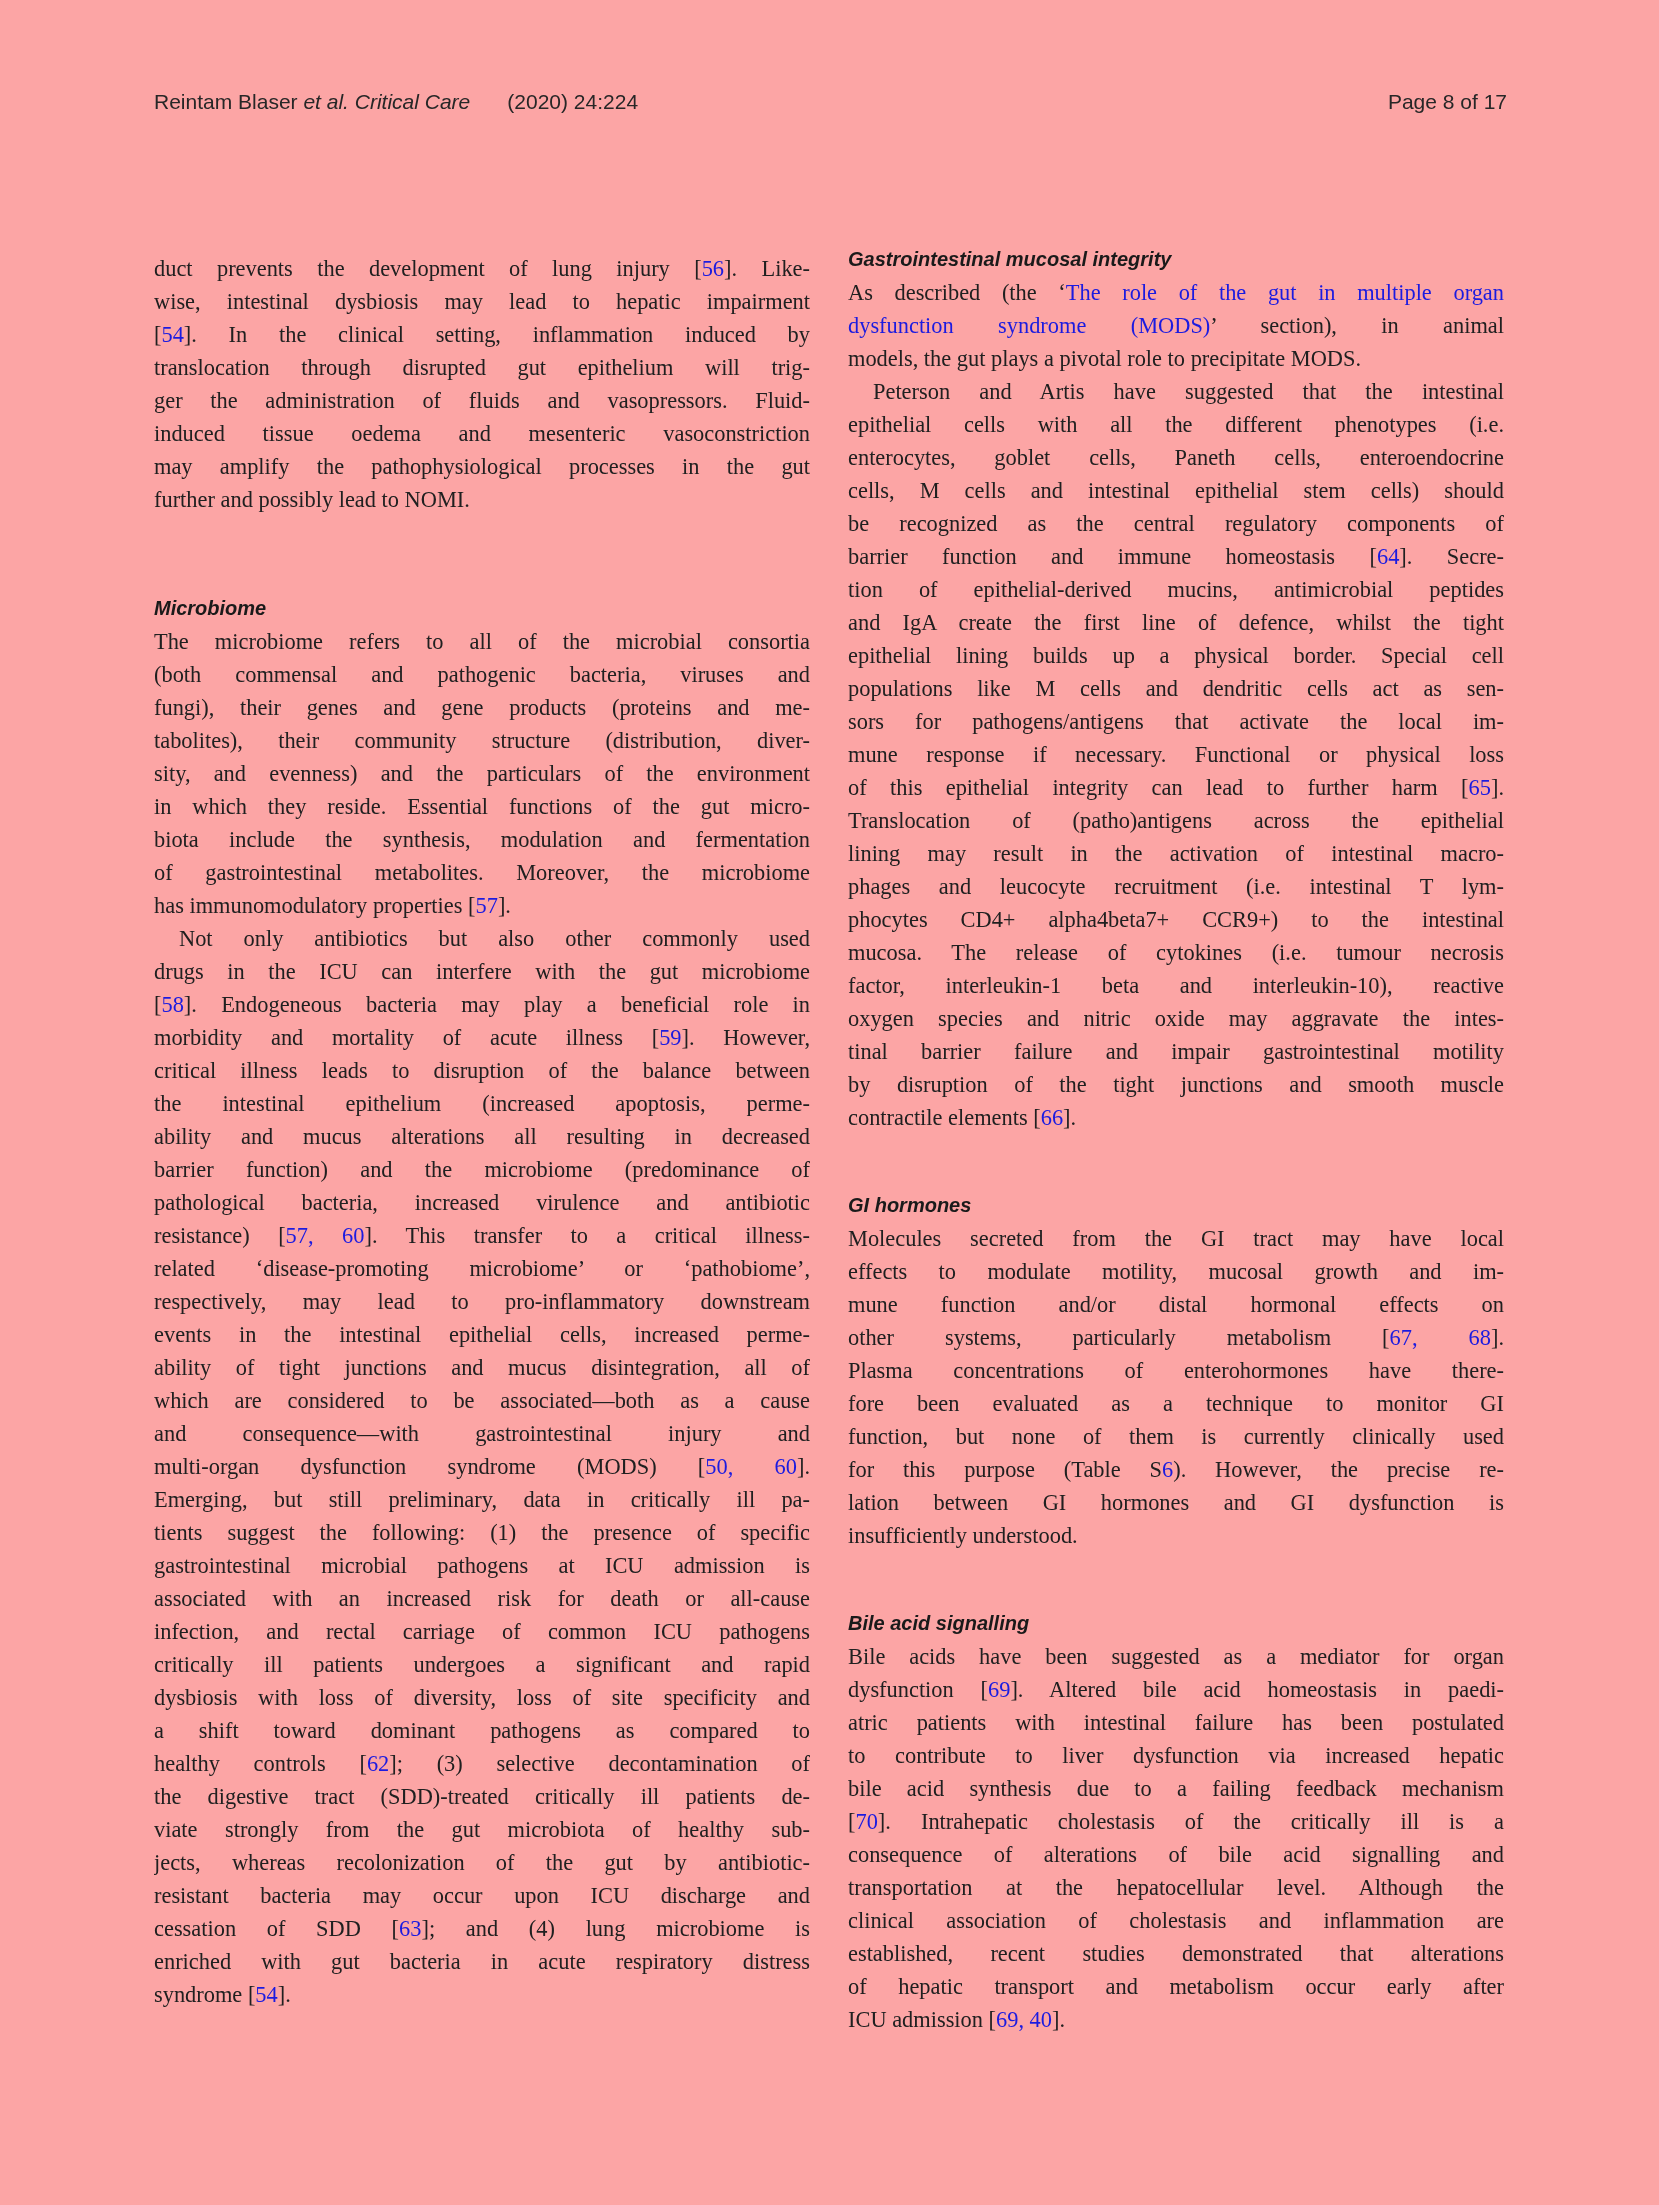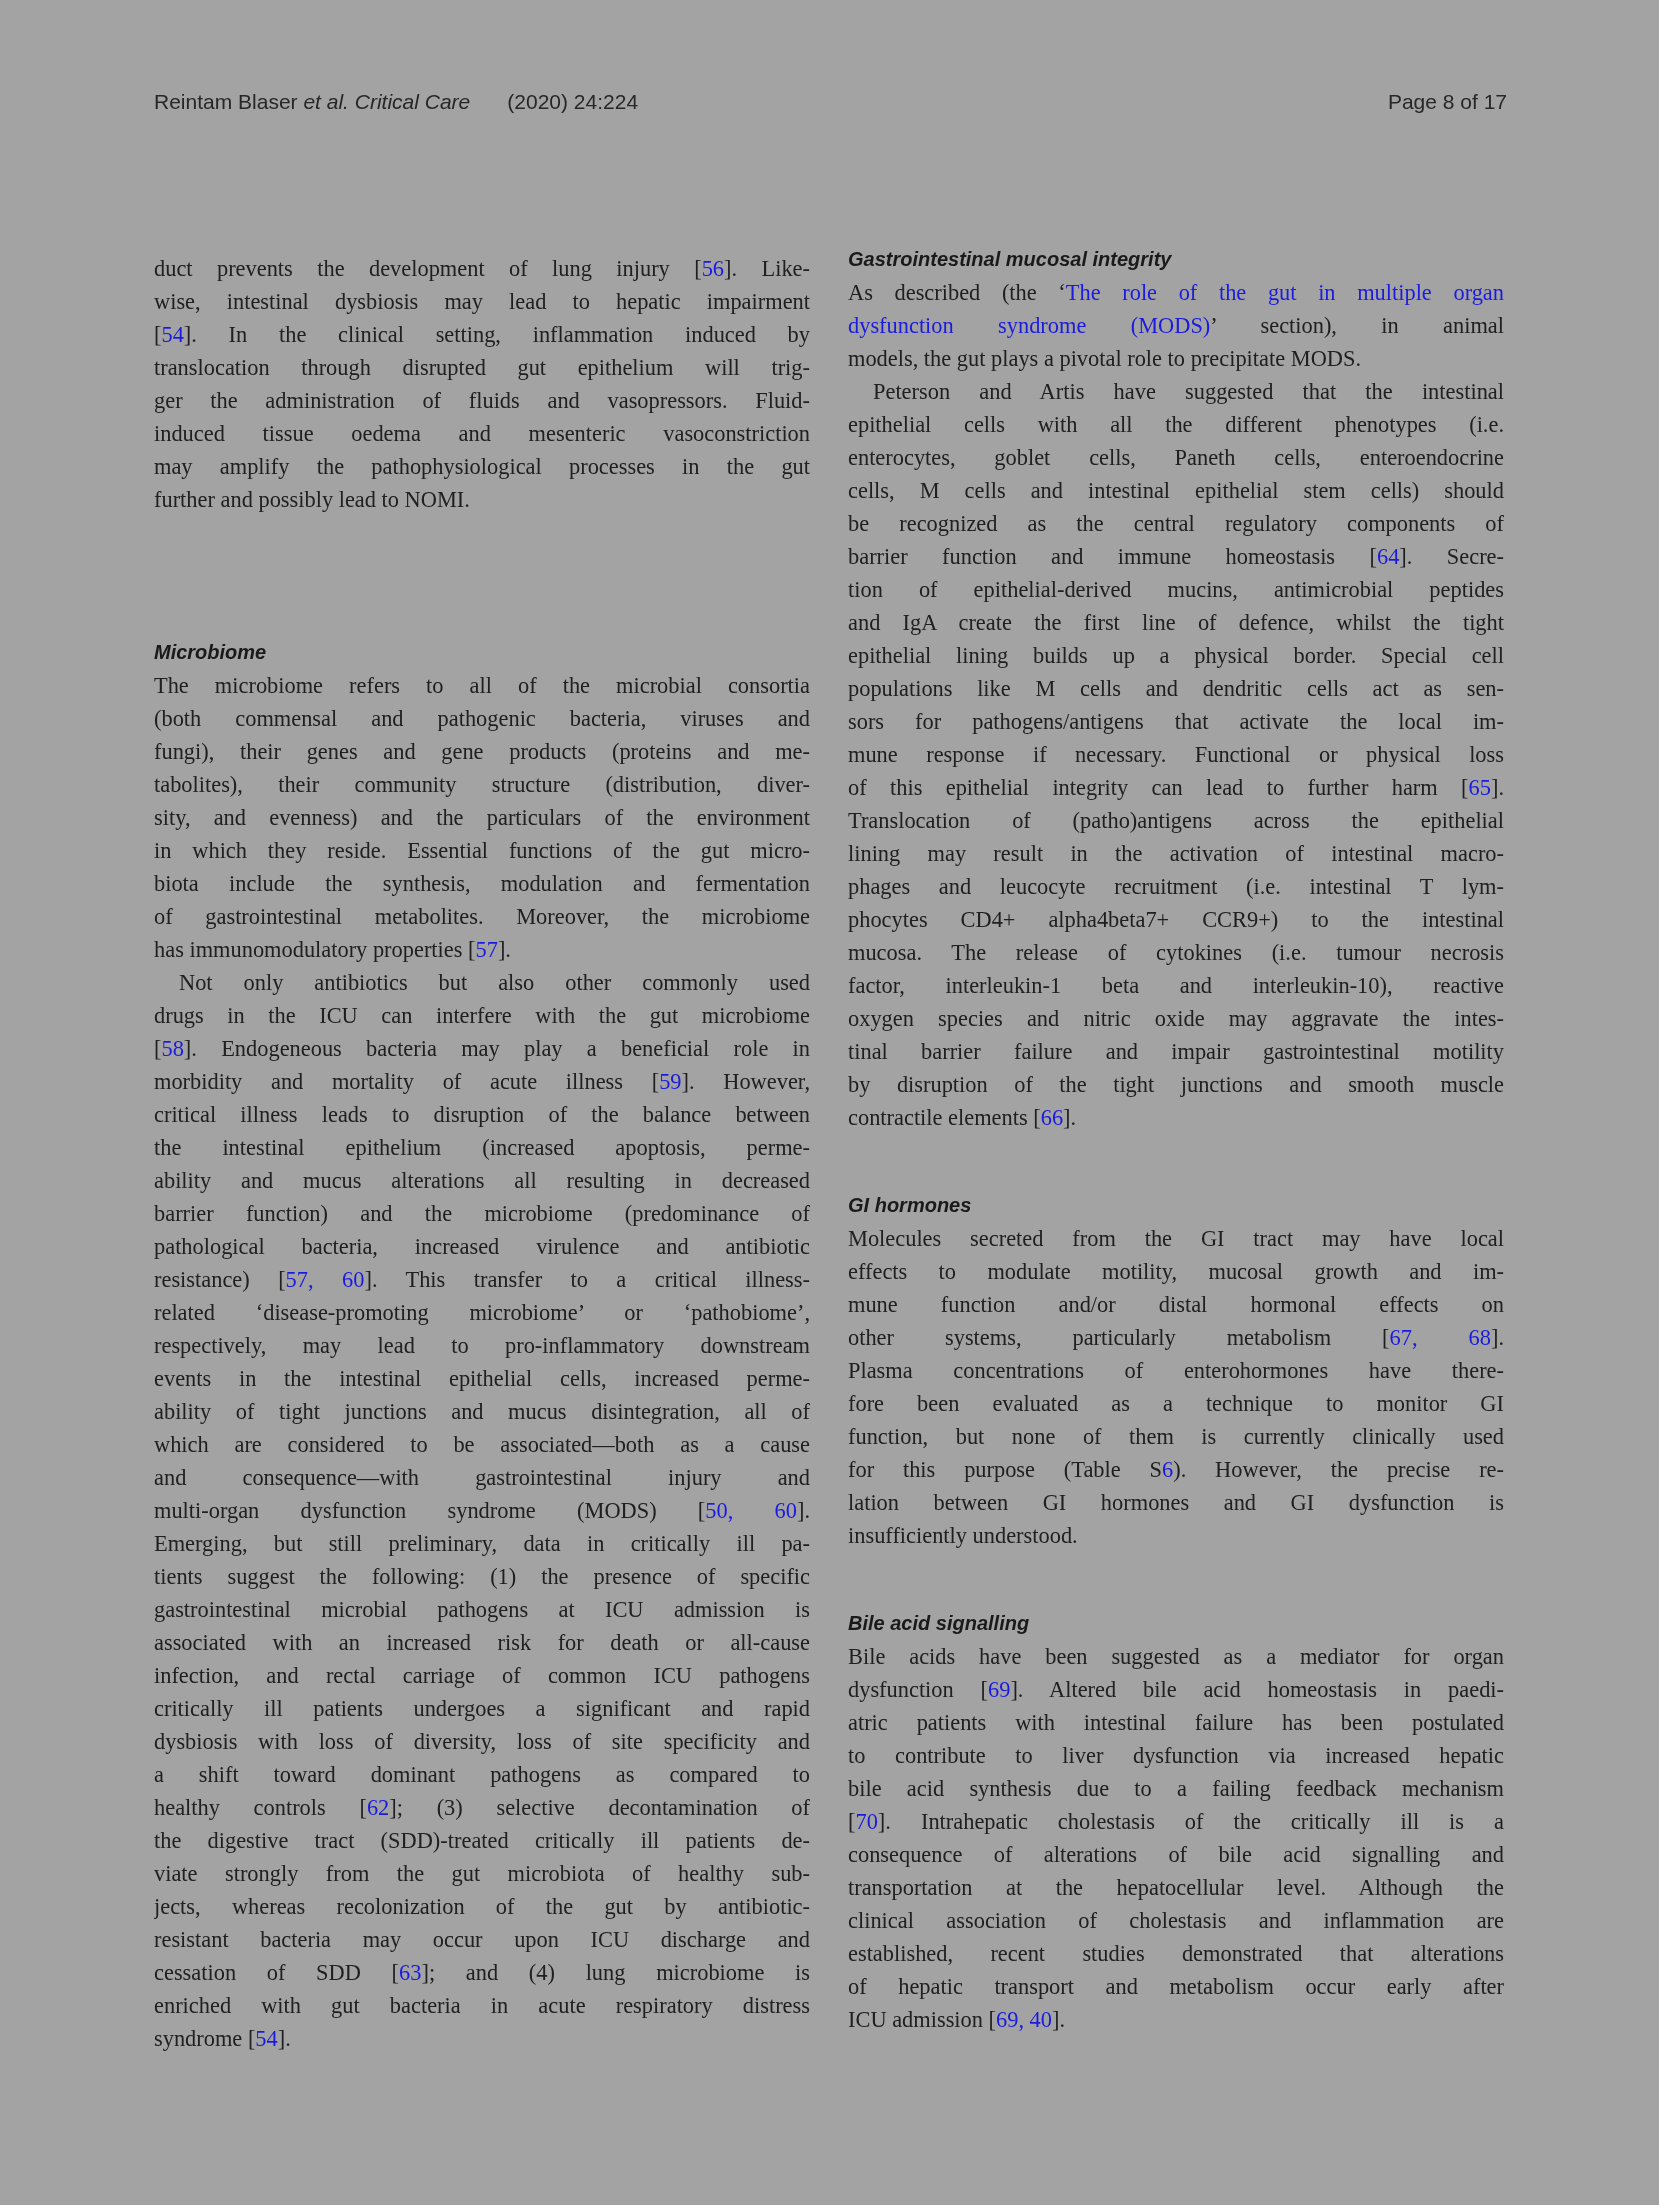--- a/index.html
+++ b/index.html
@@ -4,21 +4,21 @@
 <style>
   html, body {
     margin: 0;
     padding: 0;
     background: #ffffff;
   }
   .page {
     position: relative;
     width: 1660px;
     height: 2205px;
-    background: #a3a3a3;
+    background: #fca5a5;
     font-family: "Liberation Serif", serif;
     color: #202020;
     overflow: hidden;
   }
   .header {
     position: absolute;
     top: 90px;
     left: 154px;
     width: 1353px;
     display: flex;
@@ -50,21 +50,21 @@
   .para.indent .line:first-child { text-indent: 25px; }
   .heading {
     font-family: "Liberation Sans", sans-serif;
     font-weight: bold;
     font-style: italic;
     font-size: 20px;
     line-height: 33px;
     height: 33px;
     color: #1a1a1a;
   }
-  .col-left .heading { margin-top: 120px; }
+  .col-left .heading { margin-top: 76px; }
   .col-right .heading { margin-top: 55px; }
   .col-right .heading:first-child { margin-top: 0; }
   .link { color: #1b1be0; }
 </style>
 </head>
 <body>
 
 <div class="page">
   <div class="header">
     <div>

